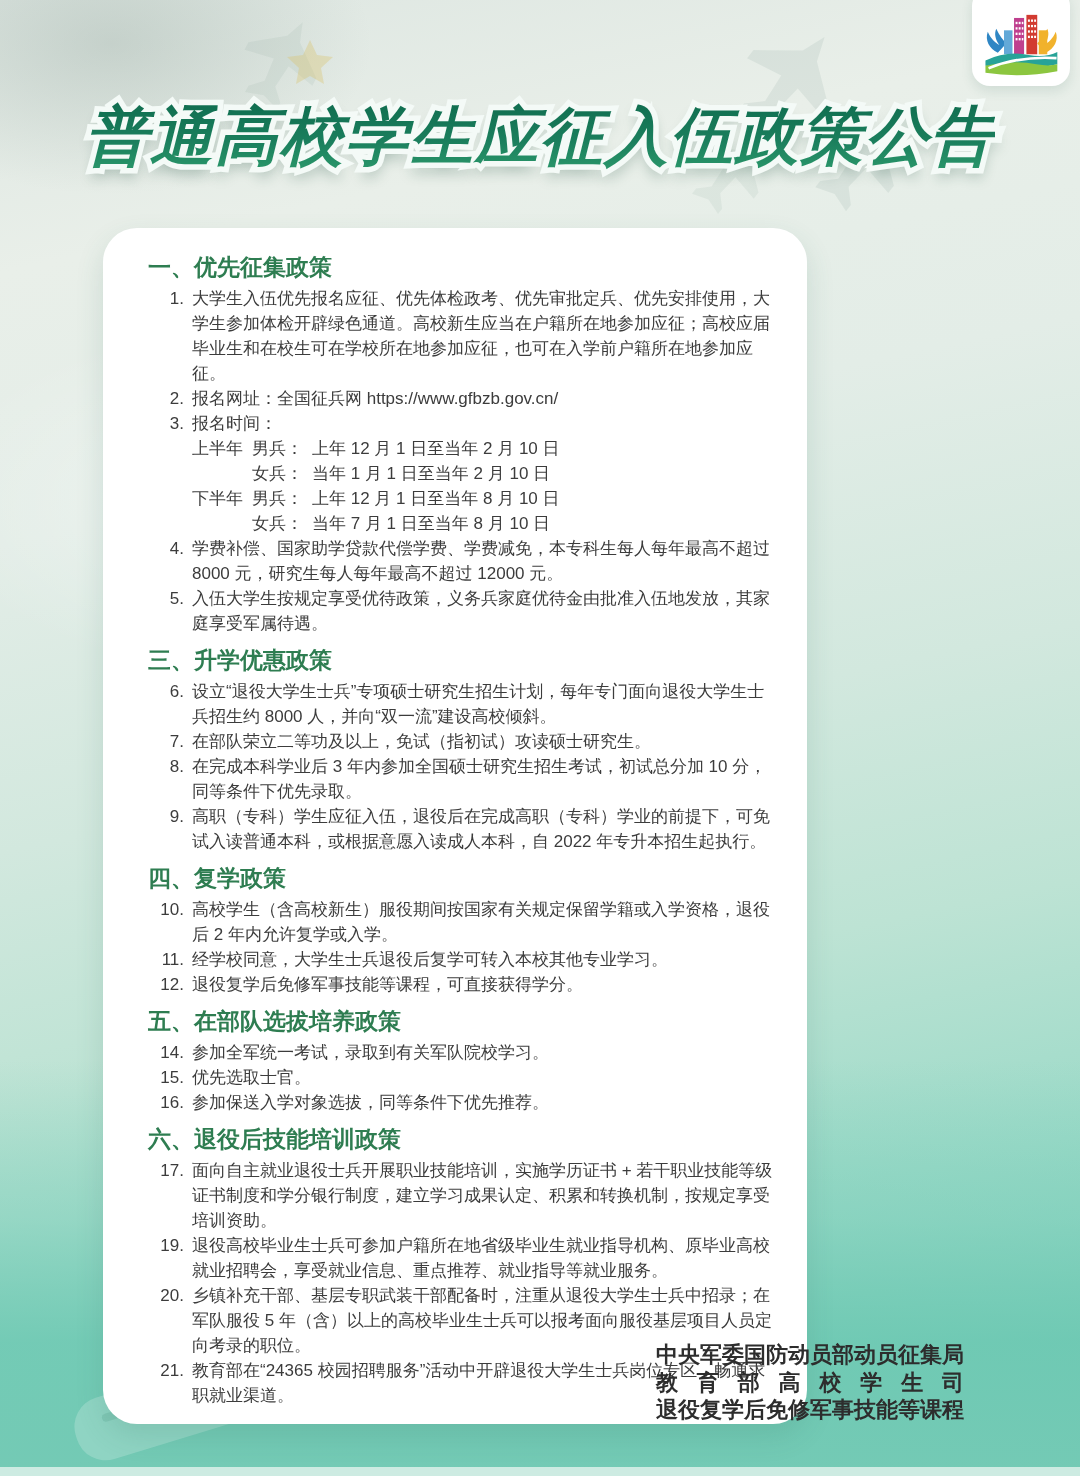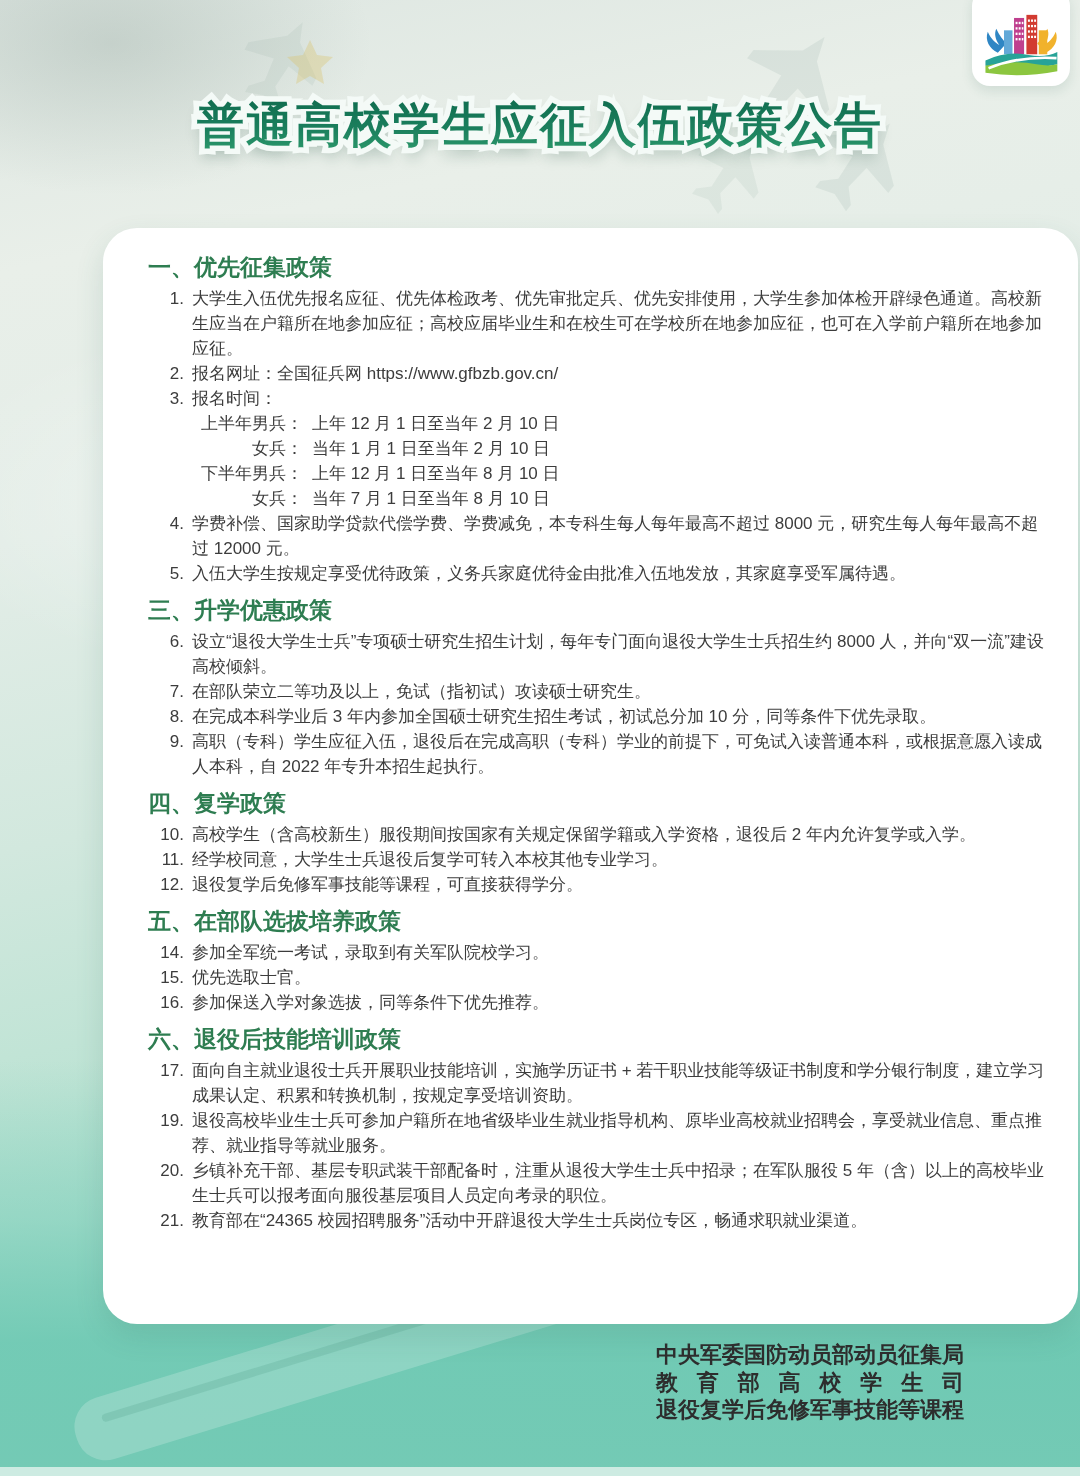--- a/index.html
+++ b/index.html
@@ -17,39 +17,39 @@
   .deco-svg{position:absolute;left:0;top:0;pointer-events:none;}
   .bottom-strip{position:absolute;left:0;right:0;bottom:0;height:9px;background:#cdebe2;}
 
   
   .logo-box{position:absolute;left:972px;top:-12px;width:98px;height:98px;background:#ffffff;
     border-radius:18px;box-shadow:0 5px 12px rgba(30,90,70,.12);
     display:flex;align-items:flex-end;justify-content:center;padding-bottom:7px;box-sizing:border-box;}
 
   
   .title-wrap{position:absolute;top:94px;left:0;width:100%;text-align:center;}
-  .title-stack{position:relative;display:inline-block;font-size:47px;font-weight:900;letter-spacing:2px;white-space:nowrap;}
+  .title-stack{position:relative;display:inline-block;font-size:63px;font-weight:900;letter-spacing:2px;white-space:nowrap;font-style:italic;}
   .title-back{position:relative;color:#ffffff;-webkit-text-stroke:11px #f4faf7;
     text-shadow:0 9px 14px rgba(25,75,58,.40),0 2px 4px rgba(25,75,58,.25);}
   .title-front{position:absolute;left:0;top:0;width:100%;
     background:linear-gradient(180deg,#0e6a4d 0%,#1b7f5d 55%,#2f9e6e 100%);
     -webkit-background-clip:text;background-clip:text;color:#187353;-webkit-text-fill-color:transparent;}
 
   
-  .card{position:absolute;left:103px;top:228px;width:975px;min-height:1096px;box-sizing:border-box;
+  .card{position:absolute;left:103px;top:228px;width:704px;min-height:1096px;box-sizing:border-box;
     background:#ffffff;border-radius:34px;padding:25px 30px 16px 45px;
     box-shadow:0 12px 28px rgba(50,110,92,.16);}
   .sec-h{color:#2e7d51;font-size:23px;font-weight:bold;line-height:28px;margin:10px 0 5px;}
   .sec.first .sec-h{margin-top:0;}
   .item{display:flex;align-items:flex-start;color:#3c3c3c;font-size:17px;line-height:25px;}
   .item .num{flex:0 0 36px;text-align:right;margin-right:8px;}
   .item .txt{flex:1;}
   .schedule{margin-left:44px;color:#3c3c3c;font-size:17px;line-height:25px;}
   .sch-row{display:flex;}
-  .sch-period{flex:0 0 60px;text-align:right;}
+  .sch-period{flex:0 0 60px;}
   .sch-role{flex:0 0 60px;}
   .sch-range{flex:1;}
 
   
   .footer{position:absolute;right:116px;top:1341px;text-align:right;
     color:#2d2d2d;font-weight:bold;font-size:22px;line-height:27.5px;}
   .footer .f2{width:308px;margin-left:auto;text-align:justify;text-align-last:justify;}
 </style>
 </head>
 <body>

